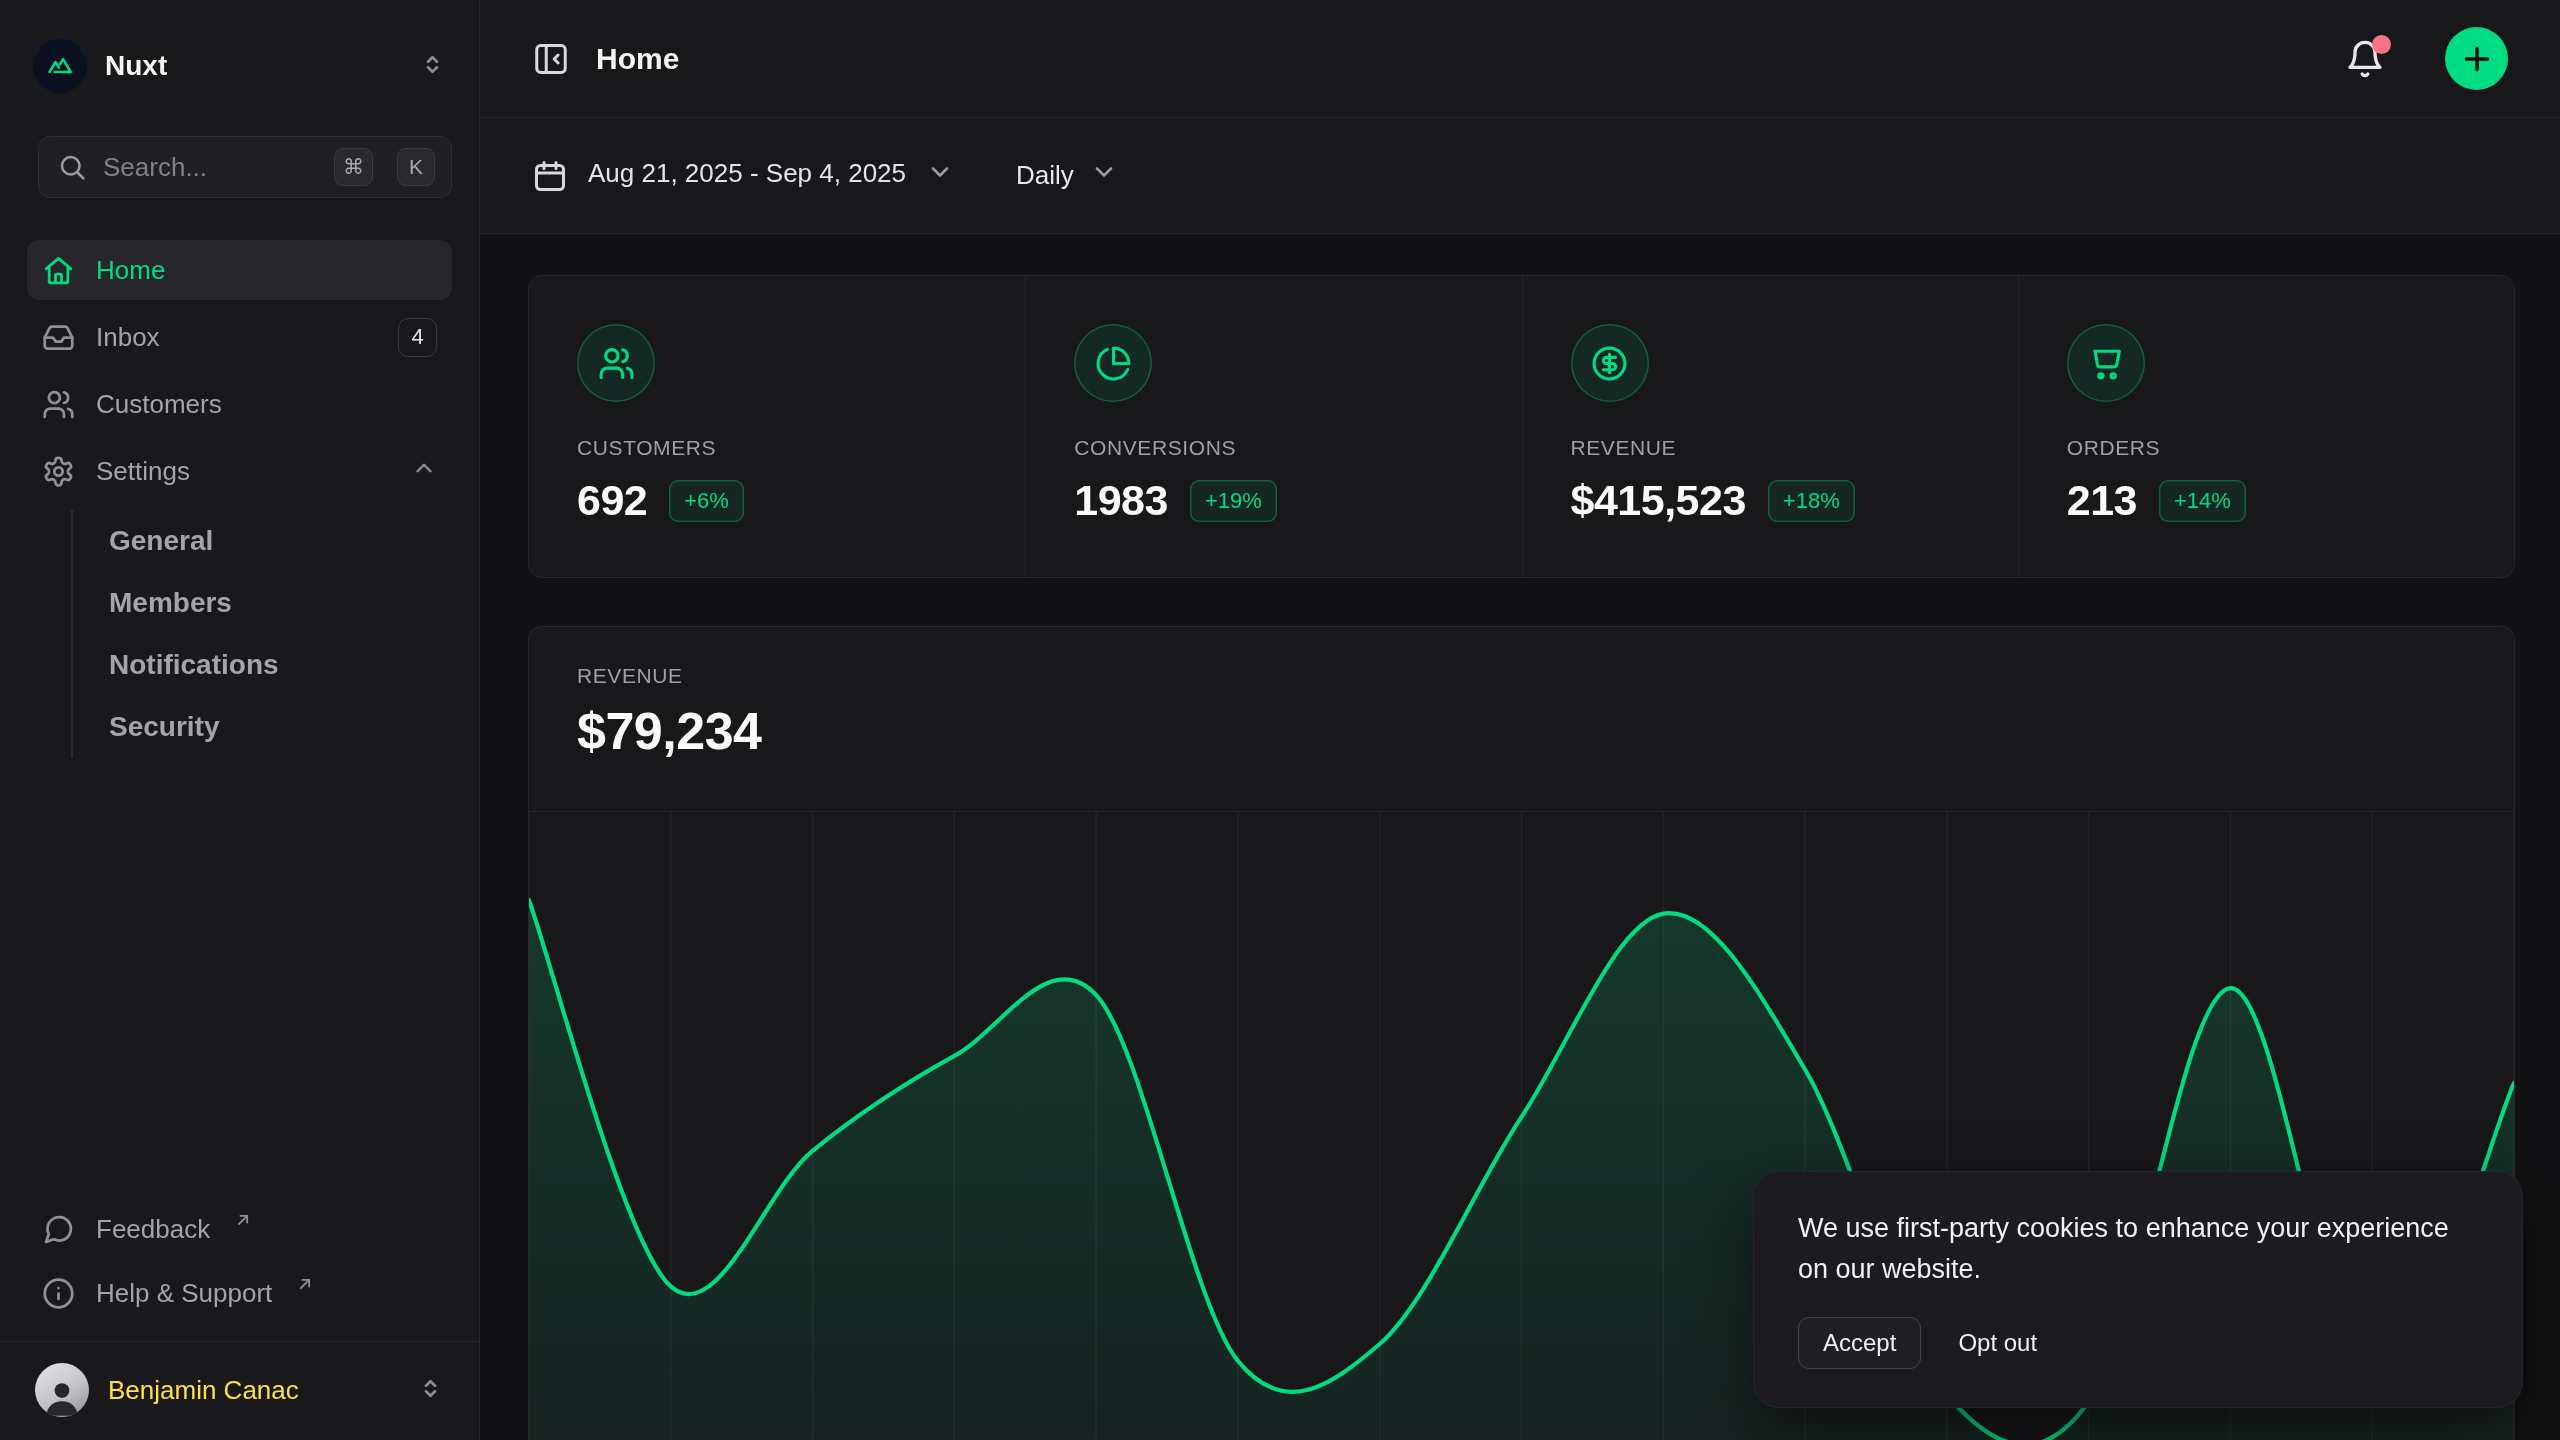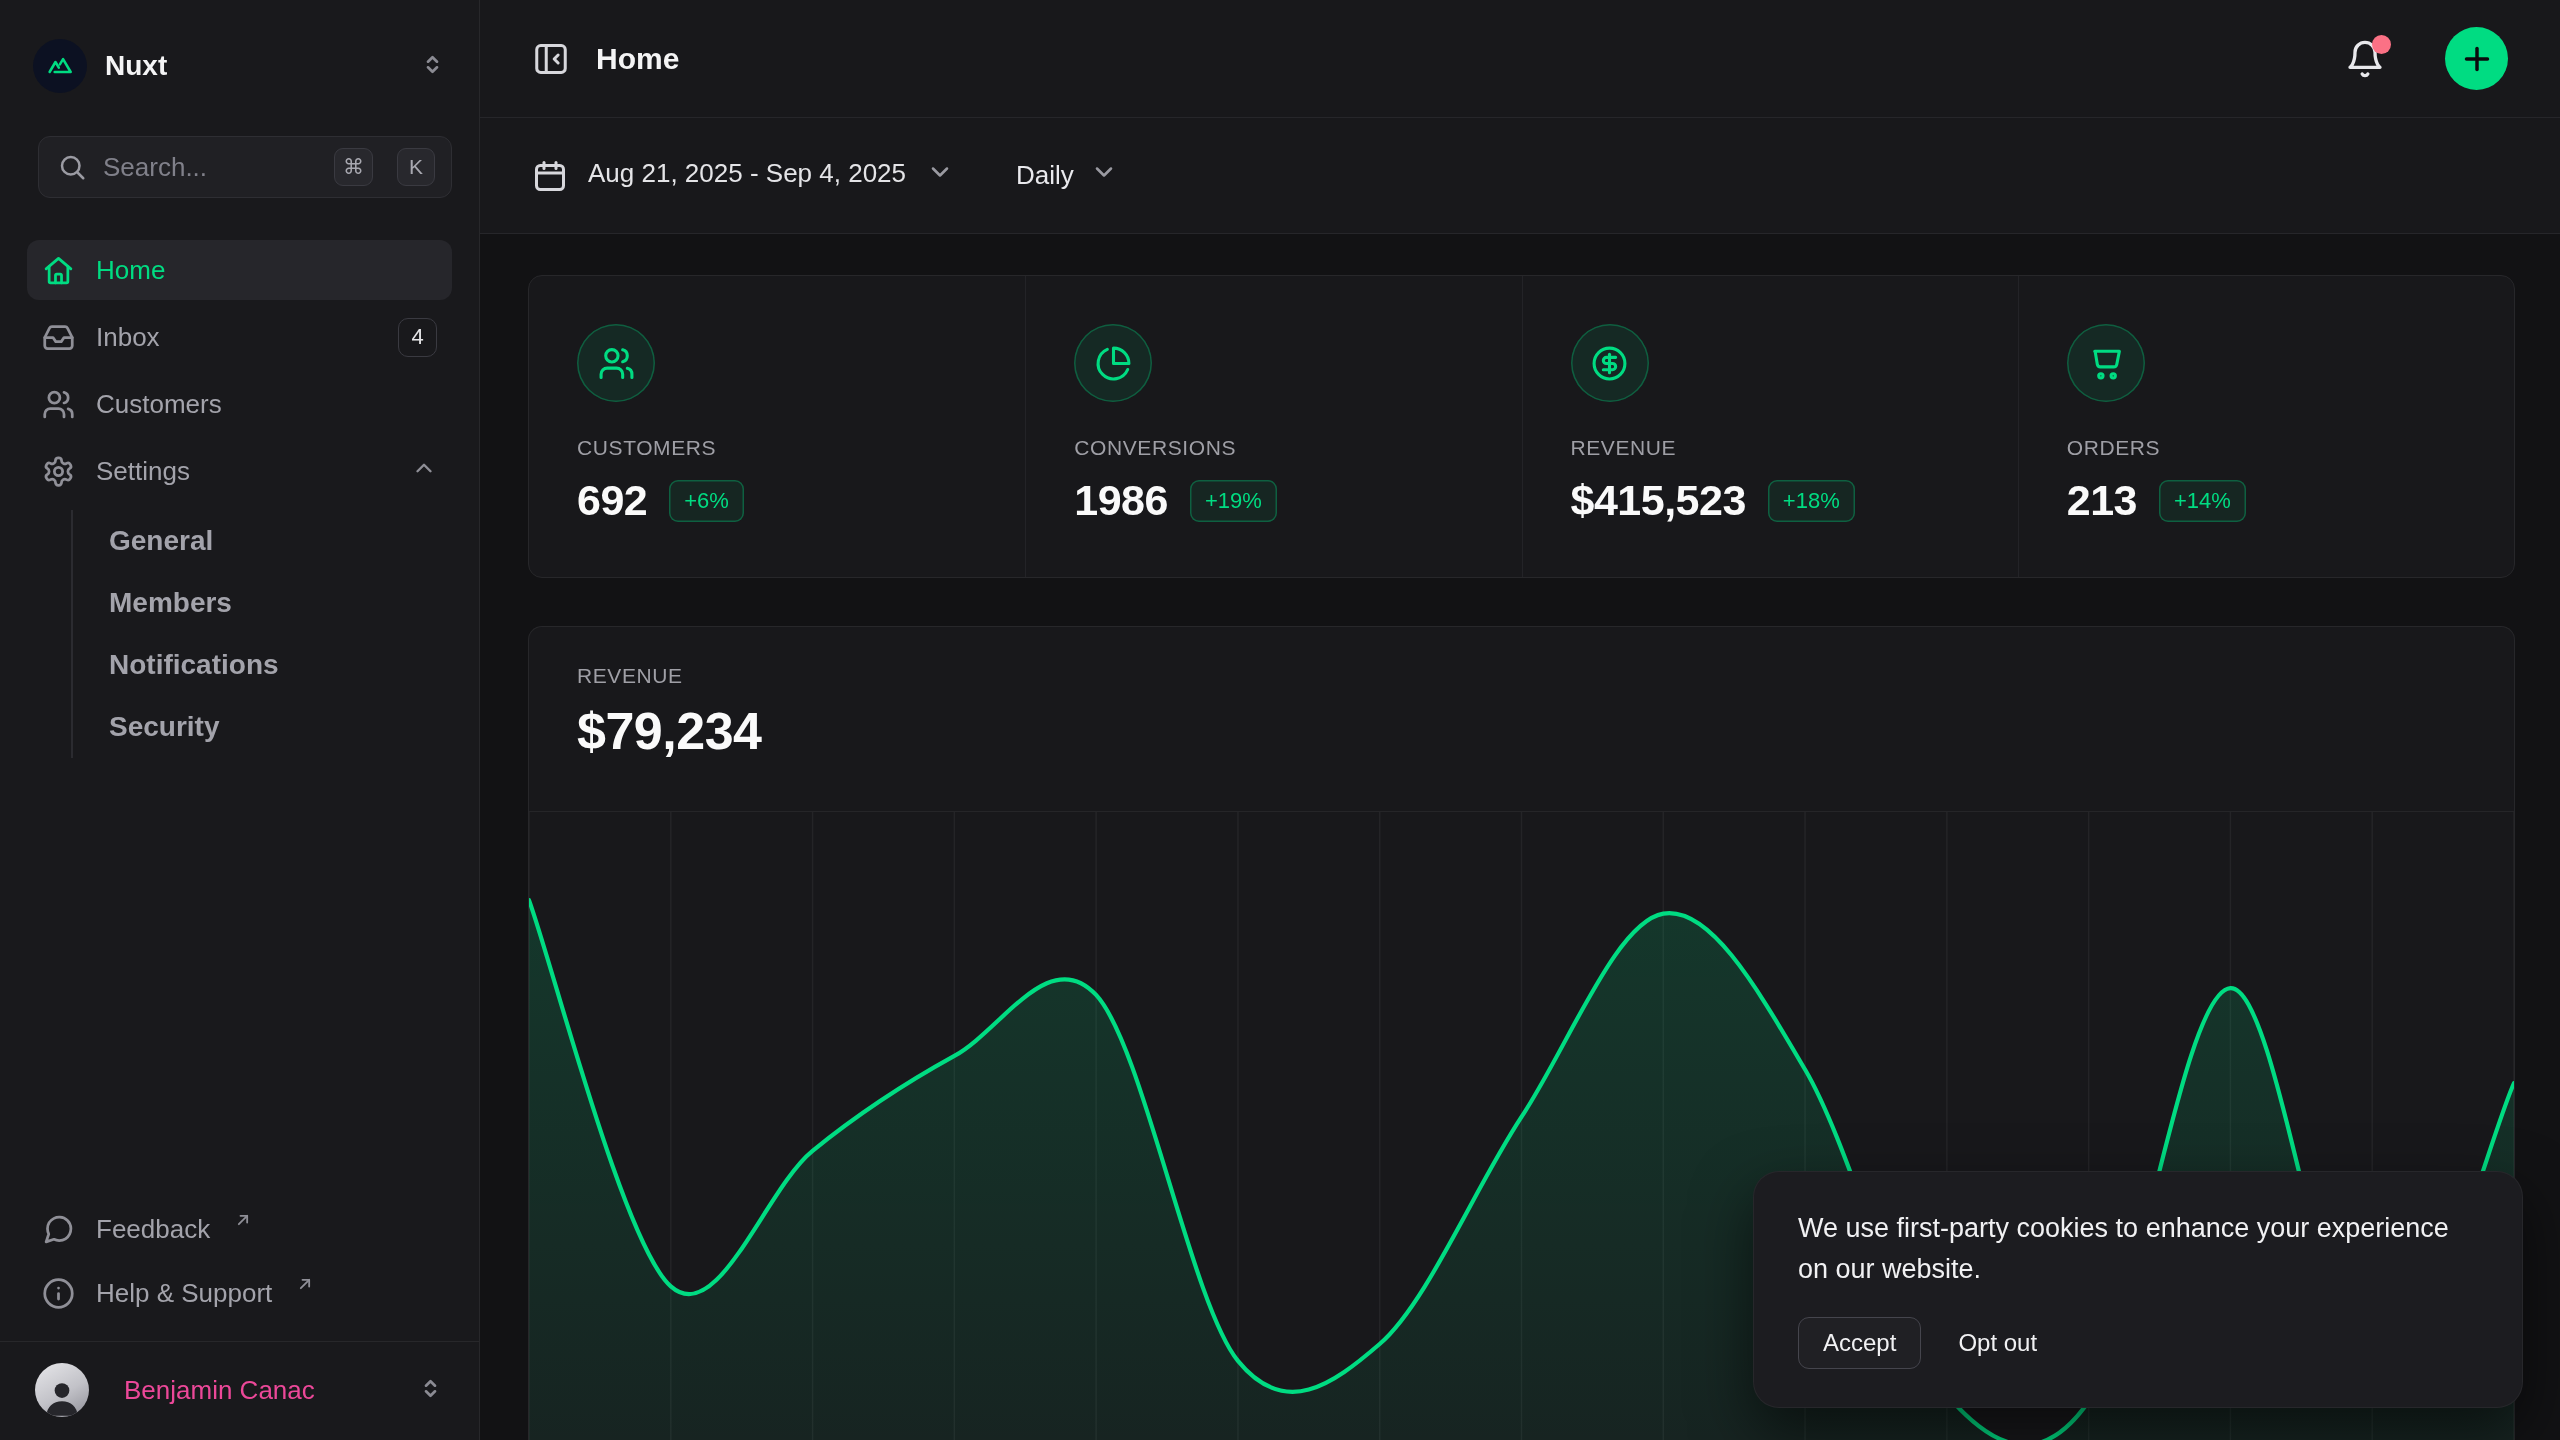--- a/index.html
+++ b/index.html
@@ -62,21 +62,21 @@
   .foot-item svg { color:#8f8f97; flex:none; }
   .ext { color:#8f8f97; margin-left:2px; transform:translateY(-8px); }
 
   .user-row-wrap { border-top:1px solid #27272a; margin:0 -27px; padding:16px 27px 18px; }
   .user-row { display:flex; align-items:center; gap:19px; height:64px; padding:0 8px; border-radius:12px; cursor:pointer; }
   .avatar {
     width:54px; height:54px; border-radius:50%; flex:none; overflow:hidden; position:relative;
     background:linear-gradient(150deg,#e7e7ea 0%,#c2c2c8 55%,#8e8e96 100%);
   }
   .avatar svg { position:absolute; left:50%; top:58%; transform:translate(-50%,-42%); }
-  .user-name { flex:1; font-size:26px; color:#ec4899;margin-left:16px; }
+  .user-name { flex:1; font-size:26px; color:#fde047; }
 
   
   .main { flex:1; display:flex; flex-direction:column; min-width:0; }
   .topbar {
     height:118px; background:#18181b; border-bottom:1px solid #26262a;
     display:flex; align-items:center; padding:0 52px; gap:26px; flex:none;
   }
   .collapse-btn { color:#d7d7dc; display:flex; cursor:pointer; }
   .page-title { font-size:30px; font-weight:700; color:#f4f4f5; flex:1; }
   .bell-wrap { position:relative; display:flex; cursor:pointer; color:#e8e8ec; margin-right:34px; }
@@ -348,21 +348,21 @@
 
         <div class="stat-cell">
           <div class="stat-ico">
             <svg width="37" height="37" viewBox="0 0 24 24" fill="none" stroke="currentColor" stroke-width="2" stroke-linecap="round" stroke-linejoin="round">
               <path d="M21.21 15.89A10 10 0 1 1 8 2.83"></path>
                 <path d="M22 12A10 10 0 0 0 12 2v10z"></path>
             </svg>
           </div>
           <div class="stat-label">CONVERSIONS</div>
           <div class="stat-valrow">
-            <span class="stat-value">1986</span>
+            <span class="stat-value">1983</span>
             <span class="delta-badge">+19%</span>
           </div>
         </div>
 
         <div class="stat-cell">
           <div class="stat-ico">
             <svg width="37" height="37" viewBox="0 0 24 24" fill="none" stroke="currentColor" stroke-width="2" stroke-linecap="round" stroke-linejoin="round">
               <circle cx="12" cy="12" r="10"></circle>
                 <path d="M16 8h-6a2 2 0 1 0 0 4h4a2 2 0 1 1 0 4H8"></path>
                 <path d="M12 18V6"></path>

